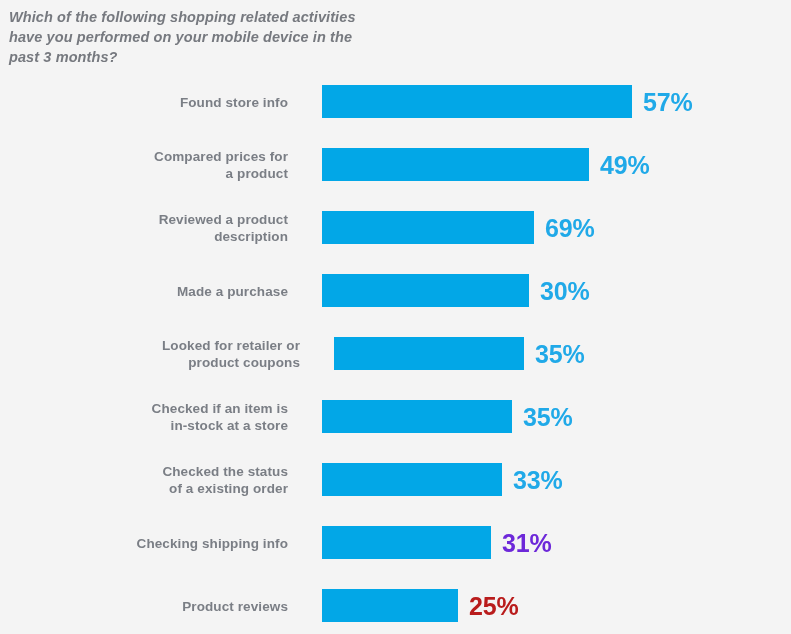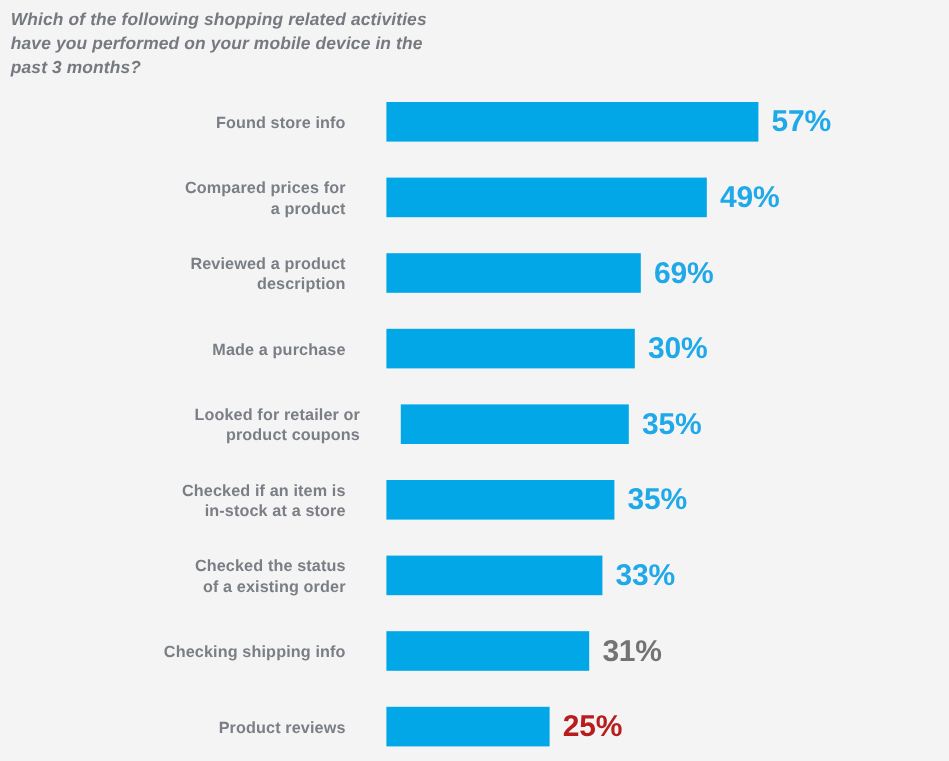--- a/index.html
+++ b/index.html
@@ -164,21 +164,21 @@
       <div class="bar-track">
         <div class="bar-fill" style="width: 180px; background: rgb(2, 167, 231);"></div>
         <div class="bar-value" style="left: 191px; color: rgb(32, 169, 232);">33%</div>
       </div>
     </div>
 
     <div class="bar-row" style="top:448px;text-decoration:underline;">
       <div class="row-label" style="color: rgb(122, 126, 133);">Checking shipping info</div>
       <div class="bar-track">
         <div class="bar-fill" style="width: 169px; background: rgb(2, 167, 231);"></div>
-        <div class="bar-value" style="left: 180px; color: #737373; text-align: center;">31%</div>
+        <div class="bar-value" style="left: 180px; color: #6d28d9; text-align: center;">31%</div>
       </div>
     </div>
 
     <div class="bar-row" style="top:511px;">
       <div class="row-label" style="color: rgb(122, 126, 133);">Product reviews</div>
       <div class="bar-track">
         <div class="bar-fill" style="width: 136px; background: rgb(2, 167, 231);"></div>
         <div class="bar-value" style="left: 147px; color: #b91c1c;">25%</div>
       </div>
     </div>

